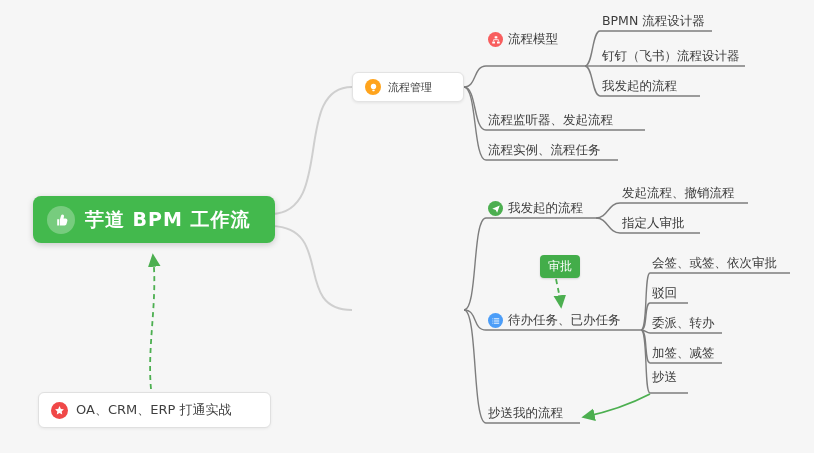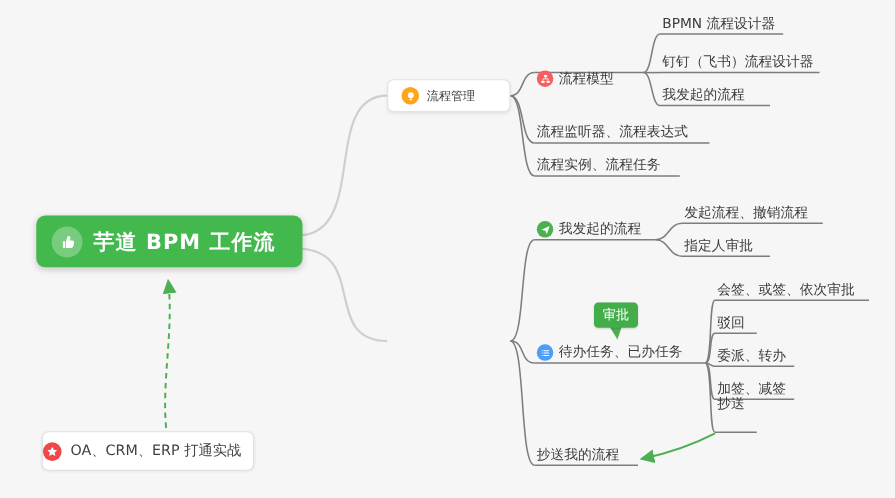--- a/index.html
+++ b/index.html
@@ -15,25 +15,25 @@
   .icon-circle { border-radius: 50%; display: flex; align-items: center; justify-content: center; flex: 0 0 auto; }
 
   .branch-box { position: absolute; width: 112px; height: 30px; background: #fff;
     border: 1px solid #e3e3e3; border-radius: 6px; display: flex; align-items: center; gap: 7px;
     padding: 0 12px; box-shadow: 0 1px 3px rgba(0,0,0,.08); font-size: 11px; color: #3f3f3f; white-space: nowrap; }
 
   .leaf { position: absolute; display: flex; align-items: center; gap: 5px;
     font-size: 12.5px; color: #3c3c3c; white-space: nowrap; height: 19px; }
 
   .badge { position: absolute; left: 540px; top: 255px; background: #43ad4a; color: #fff;
-    font-size: 12px; padding: 3px 8px; border-radius: 4px; box-shadow: 0 1px 2px rgba(0,0,0,.15); margin-top: 20px; }
-
-  .note-box { position: absolute; left: 38px; top: 392px; width: 193px; height: 36px; background: #fff;
+    font-size: 12px; padding: 3px 8px; border-radius: 4px; box-shadow: 0 1px 2px rgba(0,0,0,.15); }
+
+  .note-box { position: absolute; left: 38px; top: 392px; width: 233px; height: 36px; background: #fff;
     border: 1px solid #e0e0e0; border-radius: 6px; display: flex; align-items: center; gap: 8px;
-    padding: 0 0; font-size: 13px; color: #3f3f3f; box-shadow: 0 1px 3px rgba(0,0,0,.06); white-space: nowrap; }
+    padding: 0 12px; font-size: 13px; color: #3f3f3f; box-shadow: 0 1px 3px rgba(0,0,0,.06); white-space: nowrap; }
 </style>
 </head>
 <body>
 
 <div class="canvas">
 
   <svg class="layer" width="814" height="453" viewBox="0 0 814 453">
     <defs>
       <marker id="arrow-green" markerWidth="9" markerHeight="9" refX="6" refY="3.5" orient="auto">
         <path d="M0,0 L7.5,3.5 L0,7 Z" fill="#4caf50"></path>
@@ -111,21 +111,21 @@
     <span class="icon-circle" style="width:16px;height:16px;background:#ffa41d;">
       <svg width="11" height="11" viewBox="0 0 16 16">
           <circle cx="8" cy="6.6" r="3.9" fill="#fff"></circle>
           <path d="M6.3 11.2h3.4v1.2c0 .5-.4.9-.9.9H7.2c-.5 0-.9-.4-.9-.9z" fill="#fff"></path>
         </svg>
     </span>
     <span>流程管理</span>
   </div>
 
 
-  <div class="leaf" style="left:488px;top:62px;">
+  <div class="leaf" style="left:488px;top:30px;">
     <span class="icon-circle" style="width:15px;height:15px;background:#f85e5e;">
       <svg width="10" height="10" viewBox="0 0 16 16">
           <path fill="none" stroke="#fff" stroke-width="1.2" d="M8 5.5v2M8 7.5H4.2v2.3M8 7.5h3.8v2.3"></path>
           <rect x="5.8" y="2" width="4.4" height="3.2" rx=".6" fill="#fff"></rect>
           <rect x="2" y="10.4" width="4.4" height="3.2" rx=".6" fill="#fff"></rect>
           <rect x="9.6" y="10.4" width="4.4" height="3.2" rx=".6" fill="#fff"></rect>
         </svg>
     </span>
     <span>流程模型</span>
   </div>
@@ -136,21 +136,21 @@
 
   <div class="leaf" style="left:602px;top:47px;">
     <span>钉钉（飞书）流程设计器</span>
   </div>
 
   <div class="leaf" style="left:602px;top:77px;">
     <span>我发起的流程</span>
   </div>
 
   <div class="leaf" style="left:488px;top:111px;">
-    <span>流程监听器、流程表达式</span>
+    <span>流程监听器、发起流程</span>
   </div>
 
   <div class="leaf" style="left:488px;top:141px;">
     <span>流程实例、流程任务</span>
   </div>
 
   <div class="leaf" style="left:488px;top:199px;align-items:center;">
     <span class="icon-circle" style="width:15px;height:15px;background:#4caf50;">
       <svg width="10" height="10" viewBox="0 0 16 16">
           <path fill="#fff" d="M2 7.6L14 2.5 9.8 13.8 7.6 9.4 2 7.6z"></path>
@@ -185,21 +185,21 @@
   </div>
 
   <div class="leaf" style="left:652px;top:314px;">
     <span>委派、转办</span>
   </div>
 
   <div class="leaf" style="left:652px;top:344px;">
     <span>加签、减签</span>
   </div>
 
-  <div class="leaf" style="left:652px;top:358px;">
+  <div class="leaf" style="left:652px;top:368px;">
     <span>抄送</span>
   </div>
 
   <div class="leaf" style="left:488px;top:404px;">
     <span>抄送我的流程</span>
   </div>
 
   <div class="badge">
     <span>审批</span>
   </div>

